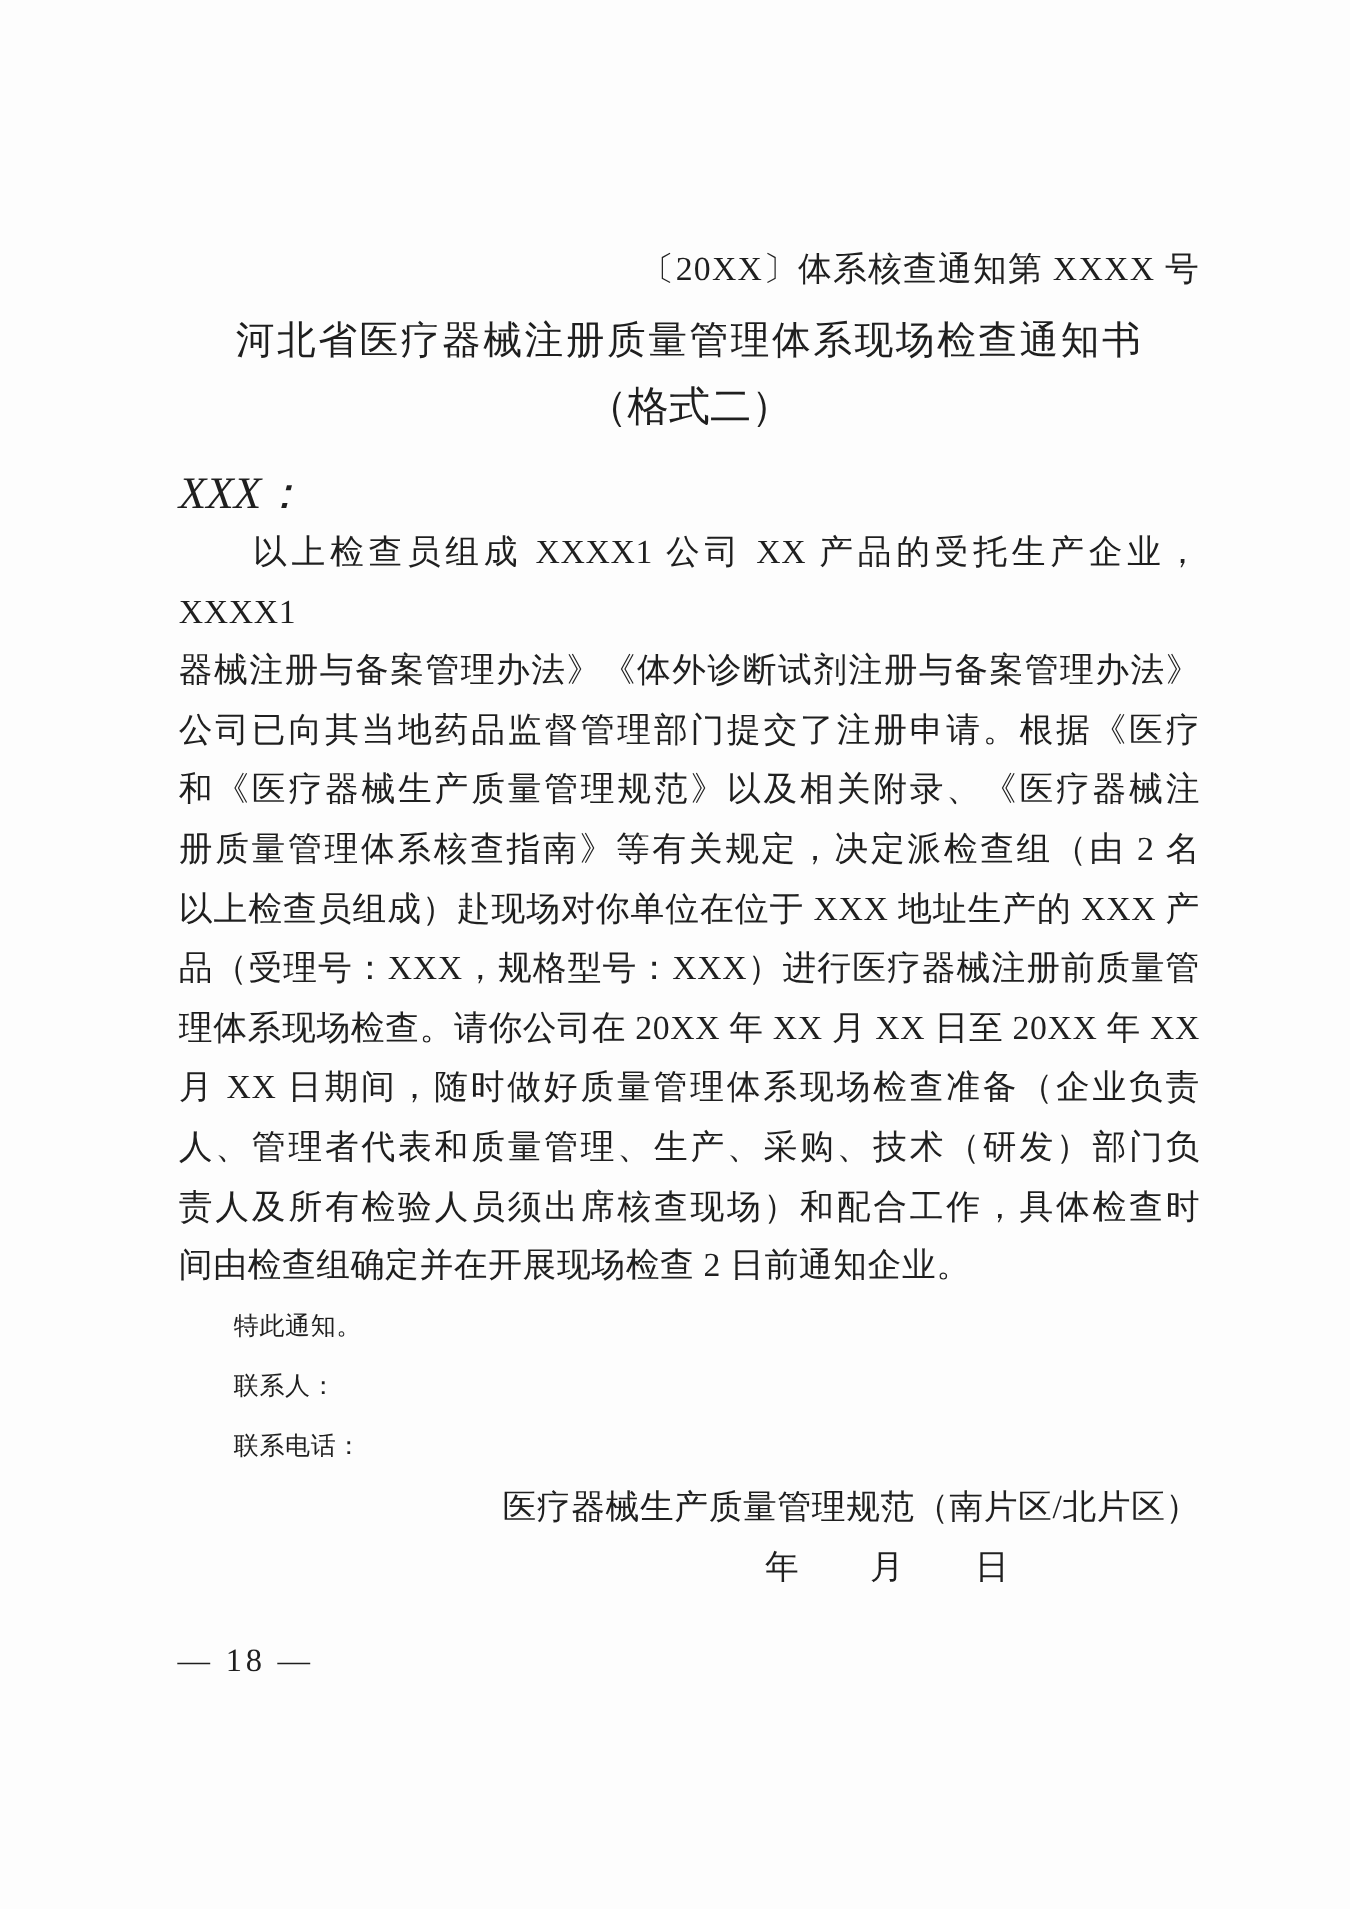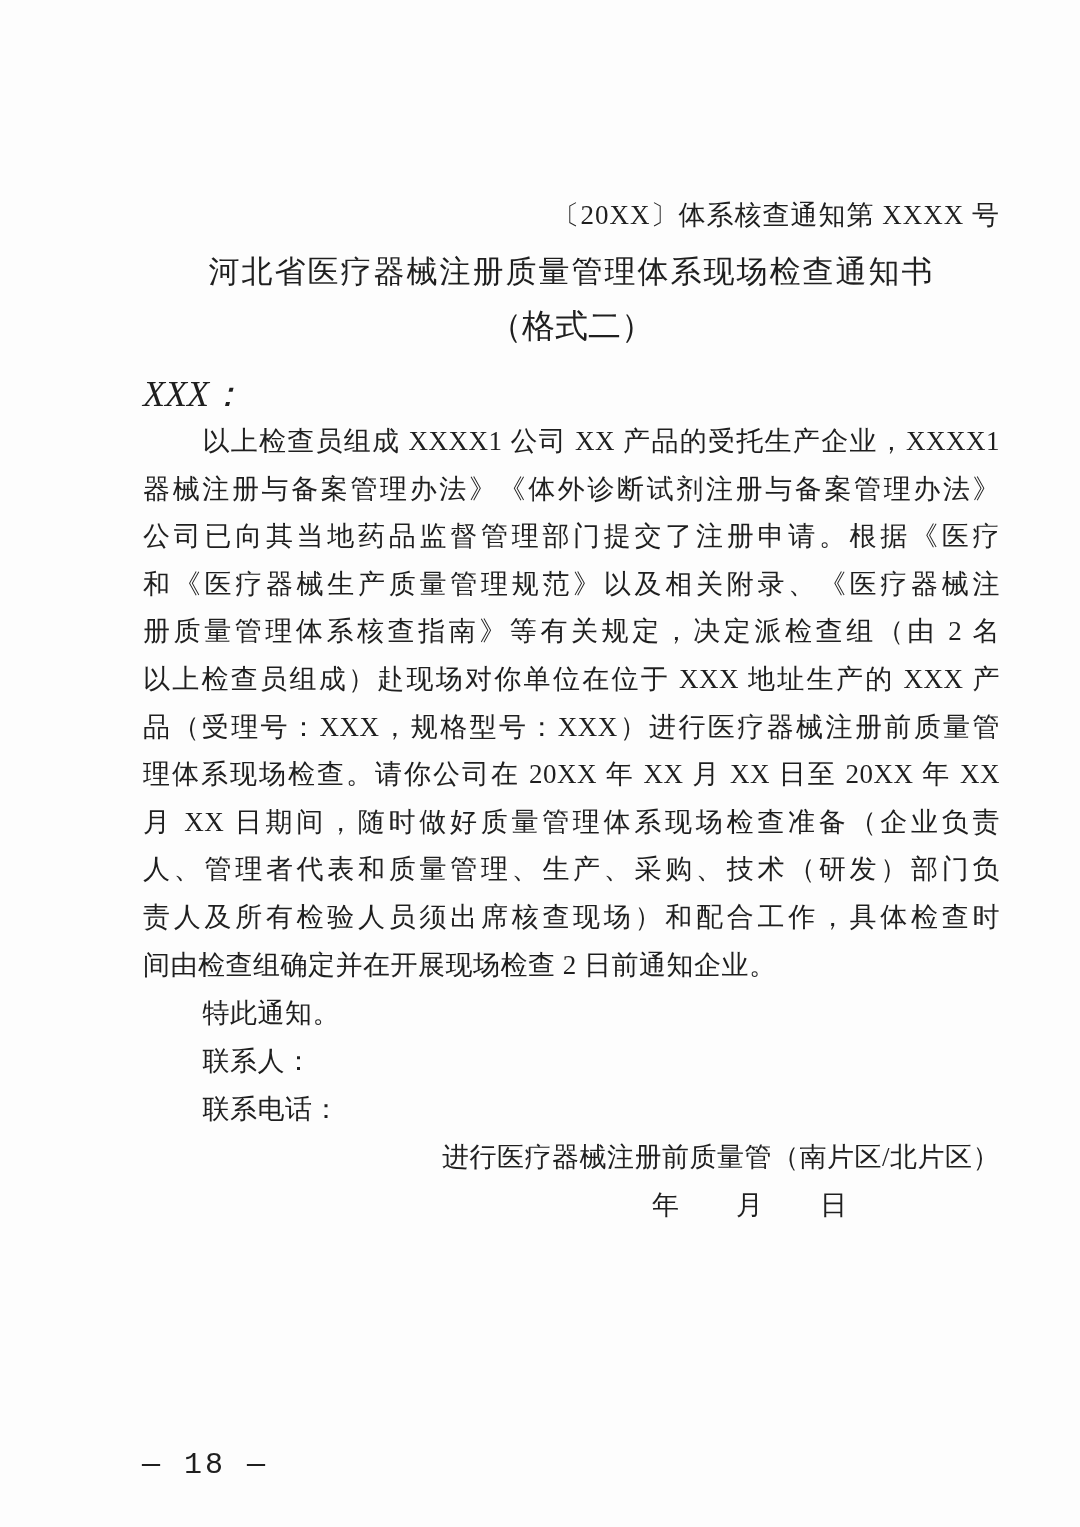--- a/index.html
+++ b/index.html
@@ -8,21 +8,21 @@
     width: 1080px;
     height: 1527px;
     margin: 0 auto;
     background: #fdfdfd;
     color: #1f1f1f;
     font-family: "Liberation Serif", "DejaVu Serif", serif;
     overflow: hidden;
     box-sizing: border-box;
   }
   .content {
-    padding: 198px 80px 0 143px;
+    padding: 198px 120px 0 143px;
   }
   .doc-number {
     text-align: right;
     font-size: 27px;
     line-height: 34px;
     letter-spacing: 1px;
   }
   .title {
     margin: 18px 0 0 0;
     text-align: center;
@@ -47,45 +47,44 @@
   .body-line {
     font-size: 27px;
     line-height: 47.6px;
     text-align: justify;
     text-align-last: justify;
     letter-spacing: 0.5px;
   }
   .body-line.first { text-indent: 2.2em; }
   .body-line.last { text-align-last: left; }
   .indent-line {
-    font-size: 27px;
+    font-size: 20px;
     line-height: 48px;
     text-indent: 2.2em;
     letter-spacing: 0.5px;
   }
   .signature {
     font-size: 27px;
     line-height: 48px;
     text-align: right;
     letter-spacing: 0.5px;
   }
   .date-line {
     font-size: 27px;
     line-height: 48px;
     text-align: right;
     padding-right: 152px;
     letter-spacing: 1px;
   }
   .page-number {
     position: absolute;
     left: 142px;
-    top: 1448px;
-    font-size: 30px;
+    top: 1314px;
+    font-size: 26px;
     letter-spacing: 3px;
-    font-family: Liberation Mono, monospace;
   }
 </style>
 </head>
 <body>
 
 <div class="page">
   <div class="content">
     <div class="doc-number">〔20XX〕体系核查通知第 XXXX 号</div>
 
     <h1 class="title">河北省医疗器械注册质量管理体系现场检查通知书</h1>
@@ -108,19 +107,19 @@
         <div class="body-line">责人及所有检验人员须出席核查现场）和配合工作，具体检查时</div>
         <div class="body-line last">间由检查组确定并在开展现场检查 2 日前通知企业。</div>
       </div>
 
     <div class="indent-line">特此通知。</div>
 
     <div class="indent-line">联系人：</div>
 
     <div class="indent-line">联系电话：</div>
 
-    <div class="signature">进行医疗器械注册前质量管（南片区/北片区）</div>
+    <div class="signature">医疗器械生产质量管理规范（南片区/北片区）</div>
 
     <div class="date-line">年　　月　　日</div>
   </div>
 
   <div class="page-number">— 18 —</div>
 </div>
 
 </body></html>

